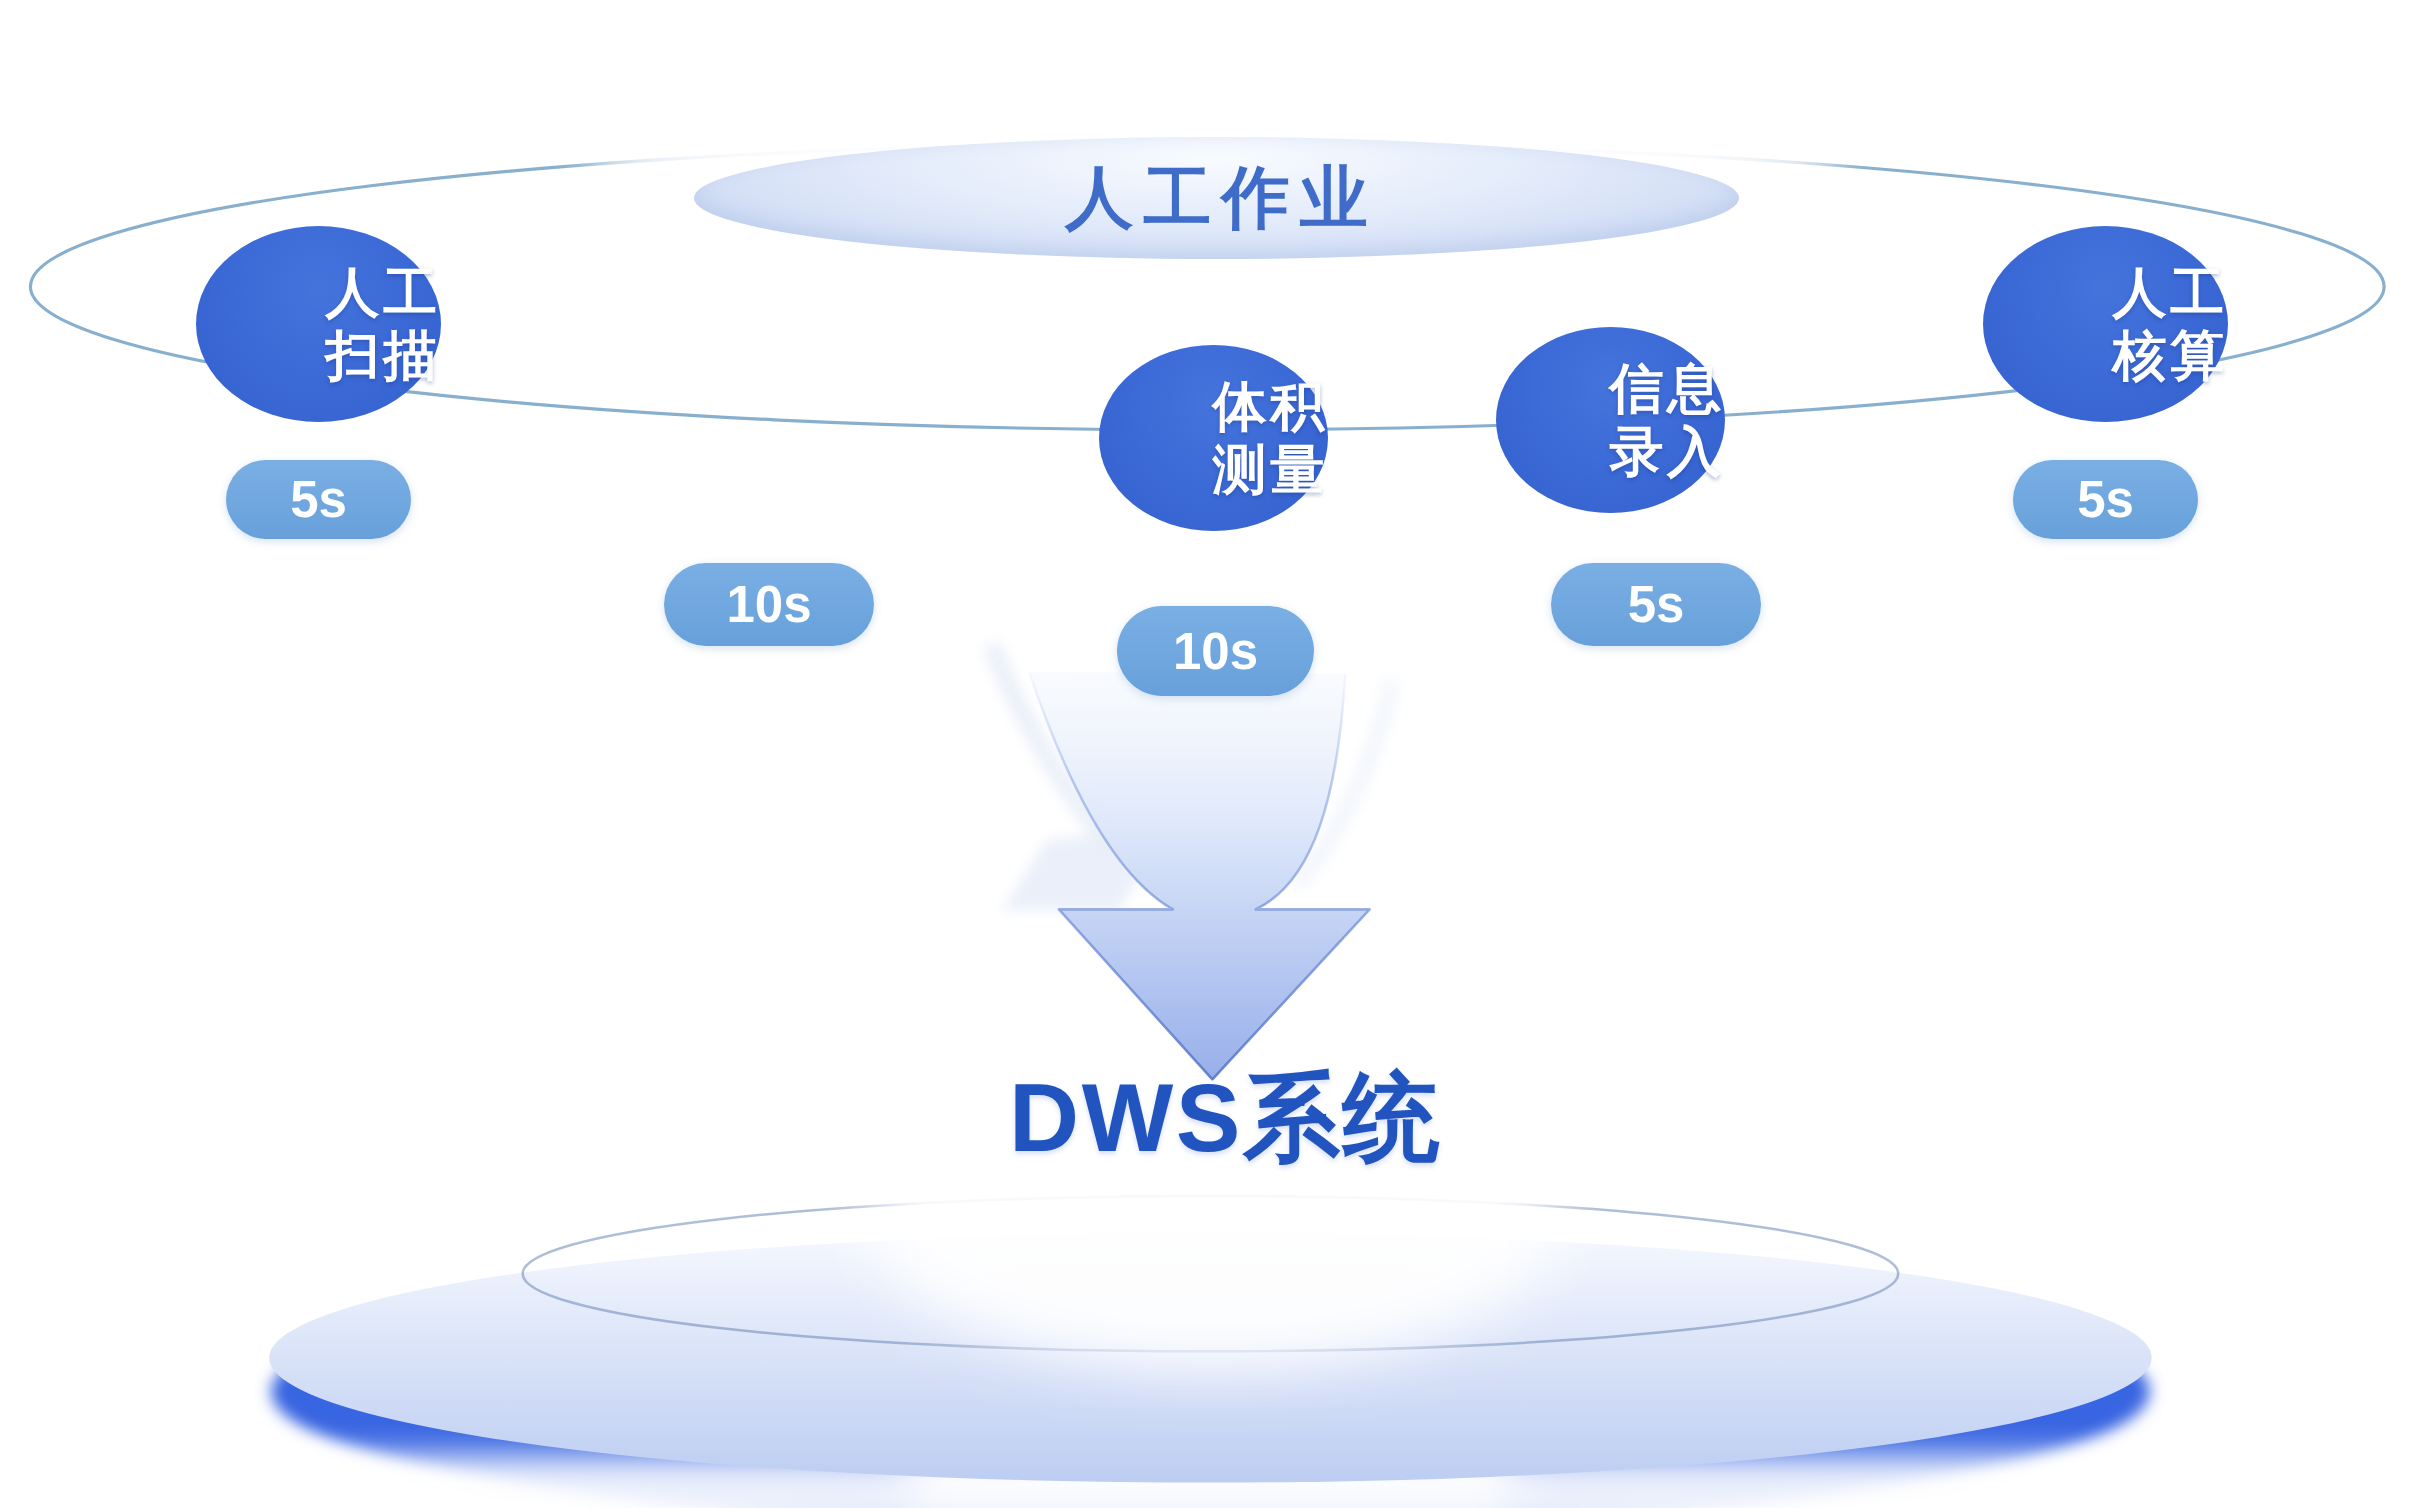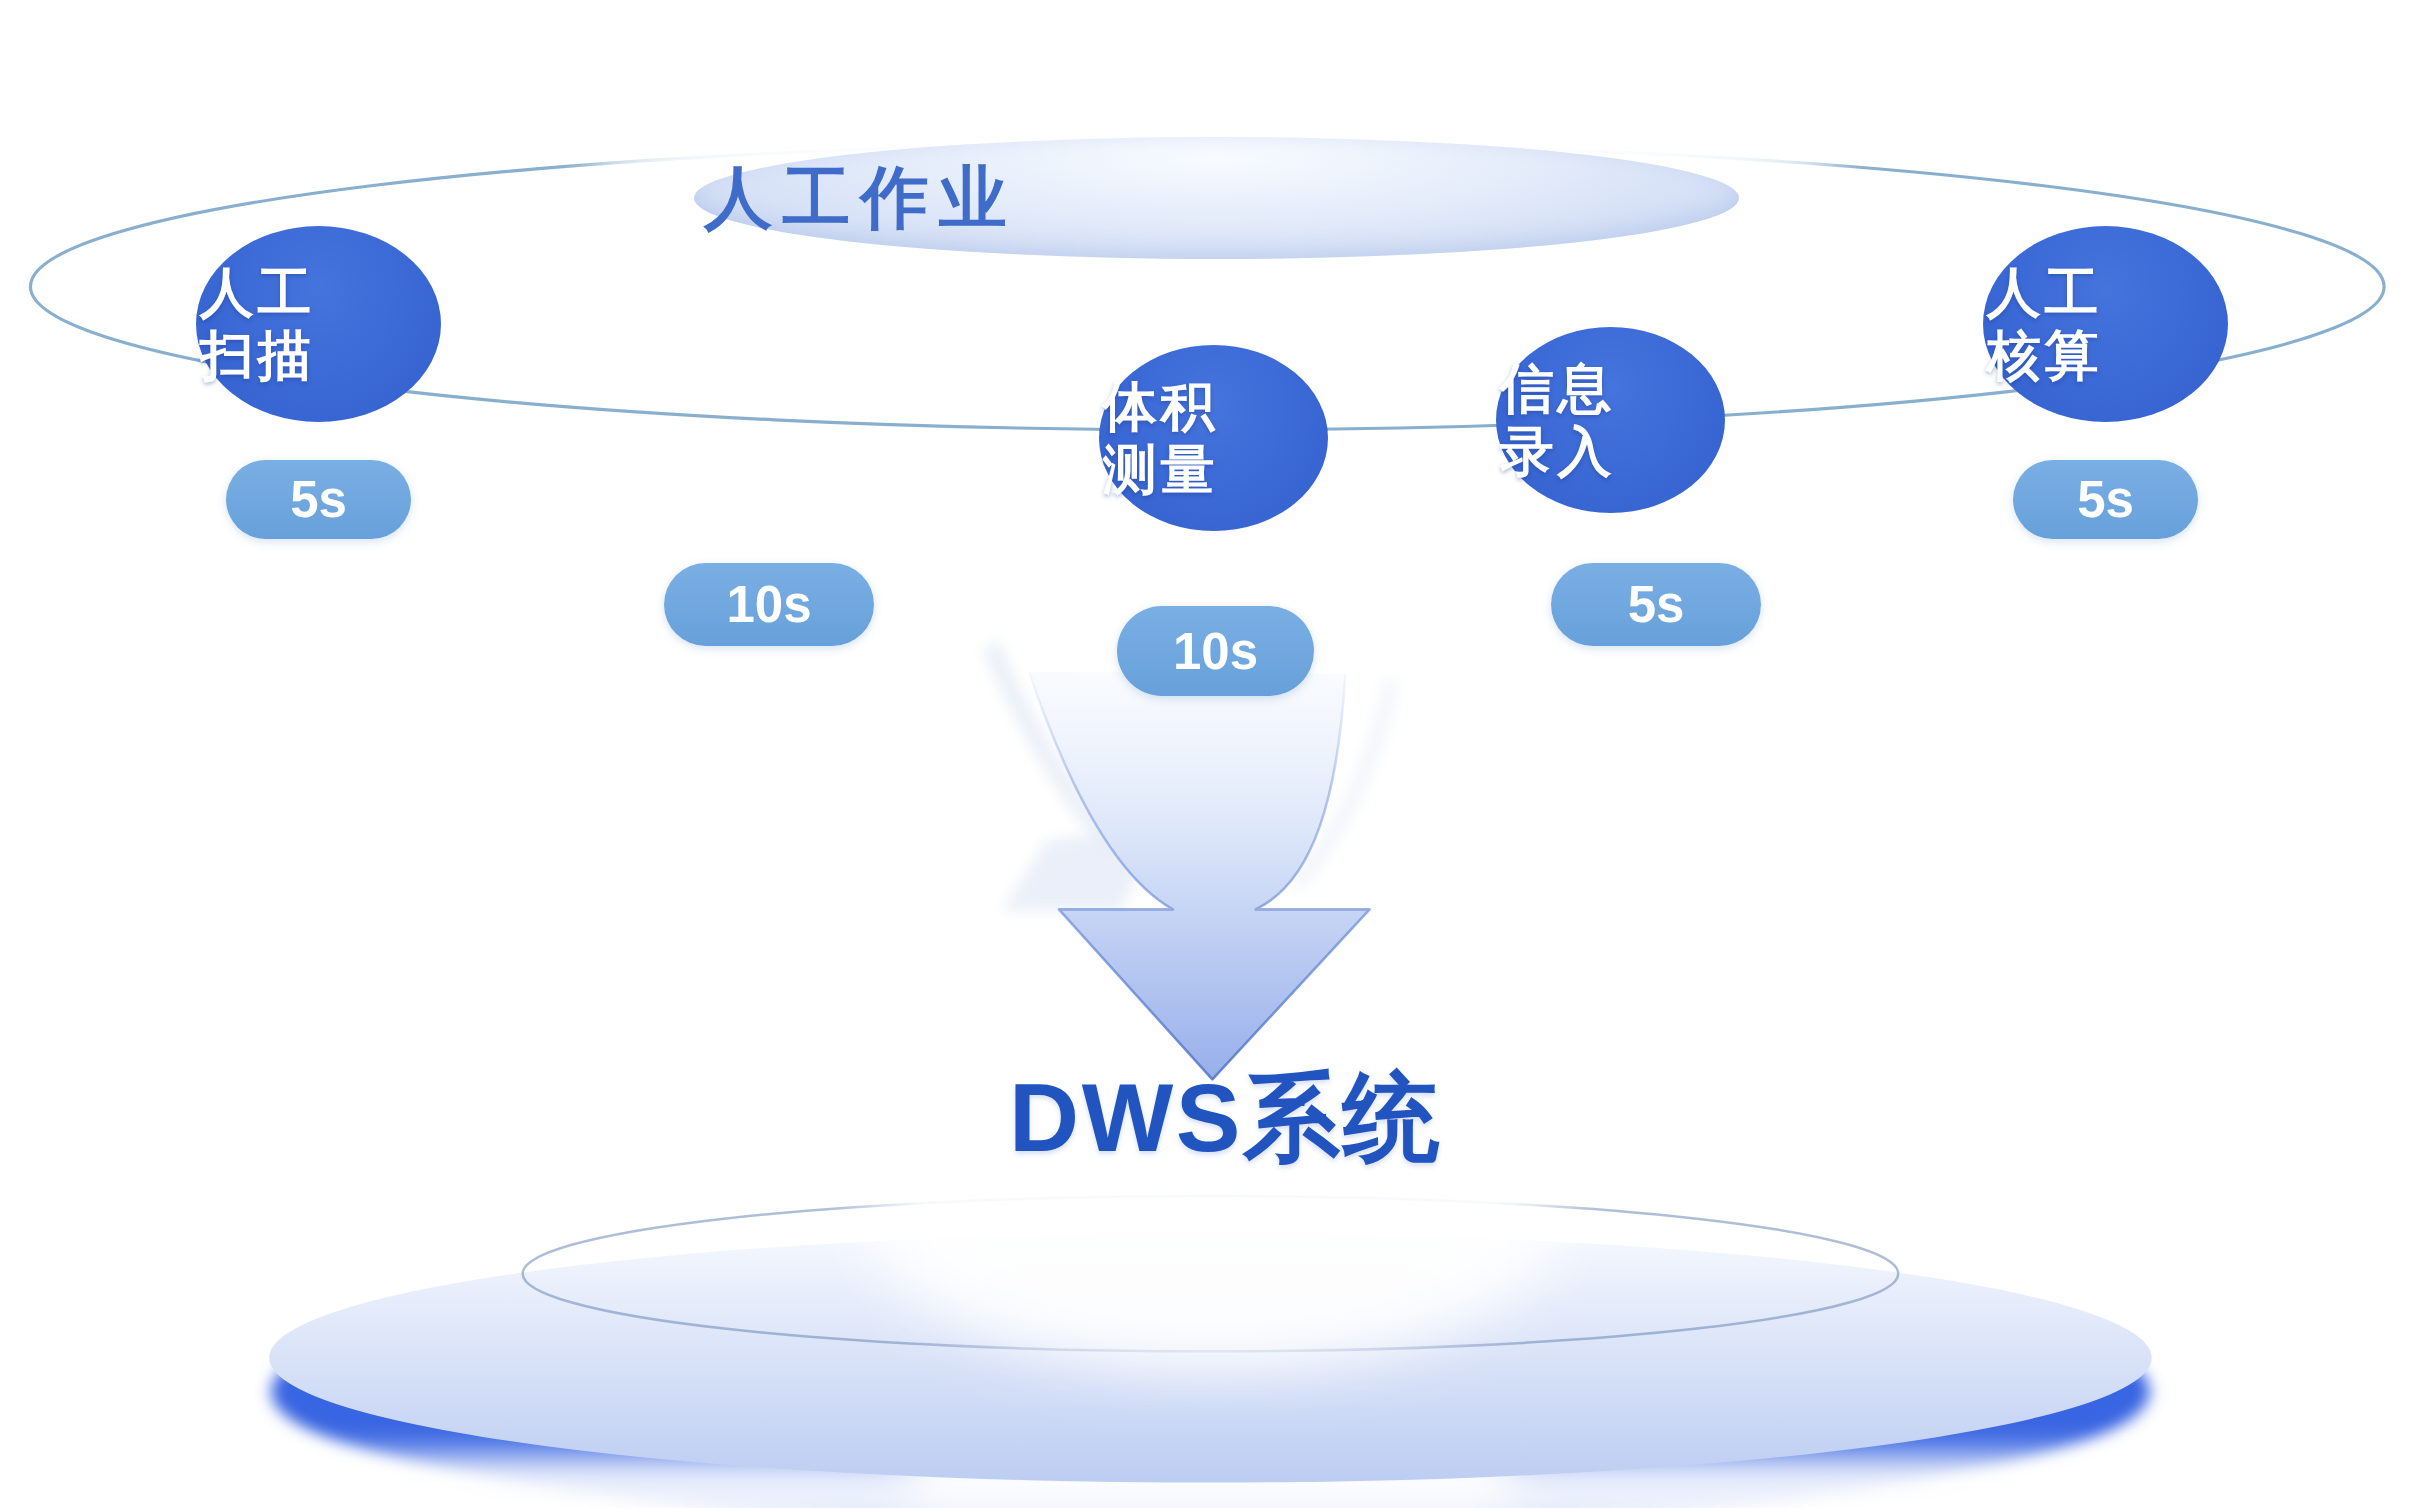--- a/index.html
+++ b/index.html
@@ -11,32 +11,32 @@
     font-family:"Liberation Sans","DejaVu Sans",sans-serif;
   }
   #decor{position:absolute;left:0;top:0;z-index:0;}
 
   
   .top-ellipse{
     position:absolute;left:694px;top:137px;width:1045px;height:122px;
     border-radius:50%;
     background:radial-gradient(ellipse at 50% 18%, #f8fbff 0%, #e3ebfa 45%, #c4d3f2 100%);
     box-shadow:0 0 38px 19px rgba(255,255,255,0.95), inset 0 -6.4px 19px rgba(150,172,220,0.30);
-    display:flex;align-items:center;
+    display:flex;align-items:center;justify-content:center;
     z-index:2;
   }
   .top-ellipse .t{
     font-size:68px;font-weight:700;color:#3e6cc8;letter-spacing:10.2px;text-indent:10.2px;
   }
 
   
   .node{
     position:absolute;border-radius:50%;
     background:radial-gradient(ellipse at 50% 32%, #4674dd 0%, #3a68d5 55%, #3360cd 100%);
-    color:#ffffff;display:flex;flex-direction:column;align-items:flex-start;justify-content:center;
+    color:#ffffff;display:flex;flex-direction:column;align-items:flex-end;justify-content:center;
     text-align:center;font-weight:700;font-size:54px;line-height:1.16;
     letter-spacing:3.8px;text-indent:3.8px;
     text-shadow:0 1.9px 4.5px rgba(22,52,128,0.35);
     z-index:3;
   }
   .n1{left:196px; top:226px; width:245px;height:196px;}
   .n2{left:654px;top:329px; width:229px;height:186px;}
   .n3{left:1099px;top:345px; width:229px;height:186px;}
   .n4{left:1496px;top:327px; width:229px;height:186px;}
   .n5{left:1983px;top:226px; width:245px;height:196px;}

